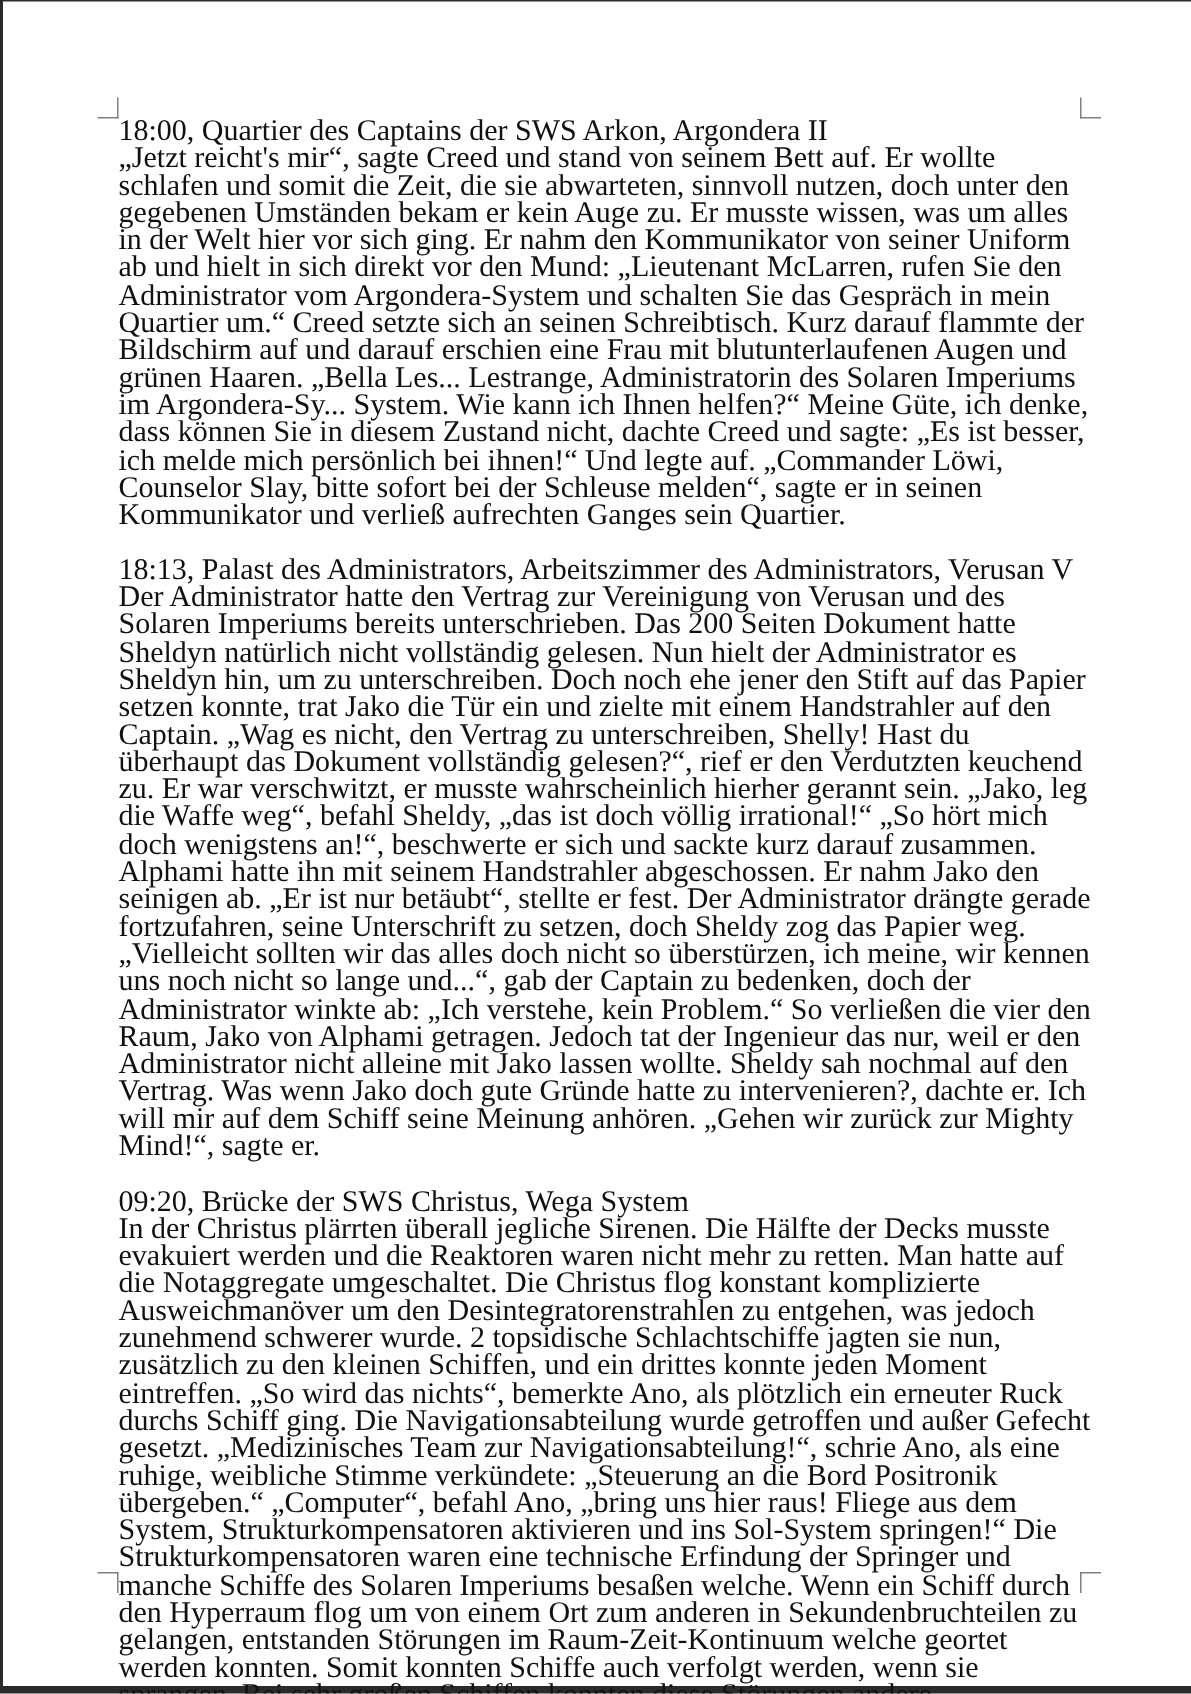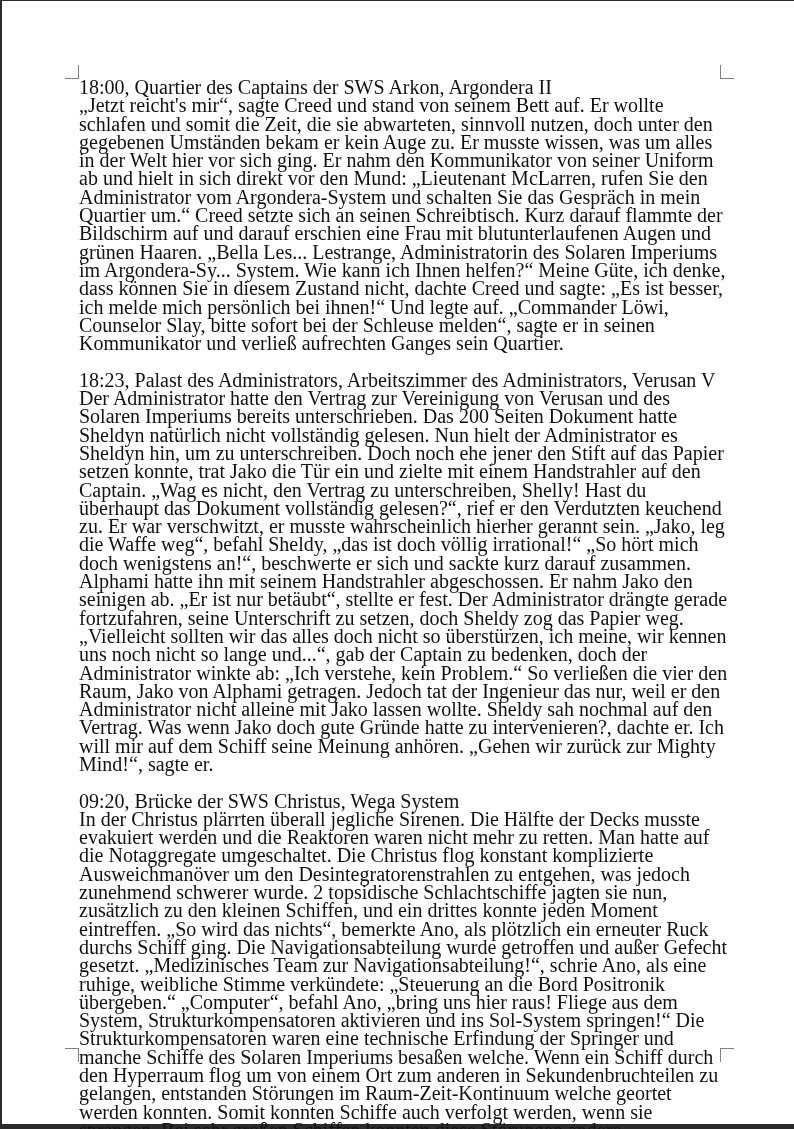--- a/index.html
+++ b/index.html
@@ -32,21 +32,21 @@
   <div class="corner c-tr"></div>
   <div class="corner c-bl"></div>
   <div class="corner c-br"></div>
 
   <div class="content">
     <div class="section">
       <p class="heading">18:00, Quartier des Captains der SWS Arkon, Argondera II</p>
       <p class="para">„Jetzt reicht's mir“, sagte Creed und stand von seinem Bett auf. Er wollte schlafen und somit die Zeit, die sie abwarteten, sinnvoll nutzen, doch unter den gegebenen Umständen bekam er kein Auge zu. Er musste wissen, was um alles in der Welt hier vor sich ging. Er nahm den Kommunikator von seiner Uniform ab und hielt in sich direkt vor den Mund: „Lieutenant McLarren, rufen Sie den Administrator vom Argondera-System und schalten Sie das Gespräch in mein Quartier um.“ Creed setzte sich an seinen Schreibtisch. Kurz darauf flammte der Bildschirm auf und darauf erschien eine Frau mit blutunterlaufenen Augen und grünen Haaren. „Bella Les... Lestrange, Administratorin des Solaren Imperiums im Argondera-Sy... System. Wie kann ich Ihnen helfen?“ Meine Güte, ich denke, dass können Sie in diesem Zustand nicht, dachte Creed und sagte: „Es ist besser, ich melde mich persönlich bei ihnen!“ Und legte auf. „Commander Löwi, Counselor Slay, bitte sofort bei der Schleuse melden“, sagte er in seinen Kommunikator und verließ aufrechten Ganges sein Quartier.</p>
     </div>
     <div class="section">
-      <p class="heading">18:23, Palast des Administrators, Arbeitszimmer des Administrators, Verusan V</p>
+      <p class="heading">18:13, Palast des Administrators, Arbeitszimmer des Administrators, Verusan V</p>
       <p class="para">Der Administrator hatte den Vertrag zur Vereinigung von Verusan und des Solaren Imperiums bereits unterschrieben. Das 200 Seiten Dokument hatte Sheldyn natürlich nicht vollständig gelesen. Nun hielt der Administrator es Sheldyn hin, um zu unterschreiben. Doch noch ehe jener den Stift auf das Papier setzen konnte, trat Jako die Tür ein und zielte mit einem Handstrahler auf den Captain. „Wag es nicht, den Vertrag zu unterschreiben, Shelly! Hast du überhaupt das Dokument vollständig gelesen?“, rief er den Verdutzten keuchend zu. Er war verschwitzt, er musste wahrscheinlich hierher gerannt sein. „Jako, leg die Waffe weg“, befahl Sheldy, „das ist doch völlig irrational!“ „So hört mich doch wenigstens an!“, beschwerte er sich und sackte kurz darauf zusammen. Alphami hatte ihn mit seinem Handstrahler abgeschossen. Er nahm Jako den seinigen ab. „Er ist nur betäubt“, stellte er fest. Der Administrator drängte gerade fortzufahren, seine Unterschrift zu setzen, doch Sheldy zog das Papier weg. „Vielleicht sollten wir das alles doch nicht so überstürzen, ich meine, wir kennen uns noch nicht so lange und...“, gab der Captain zu bedenken, doch der Administrator winkte ab: „Ich verstehe, kein Problem.“ So verließen die vier den Raum, Jako von Alphami getragen. Jedoch tat der Ingenieur das nur, weil er den Administrator nicht alleine mit Jako lassen wollte. Sheldy sah nochmal auf den Vertrag. Was wenn Jako doch gute Gründe hatte zu intervenieren?, dachte er. Ich will mir auf dem Schiff seine Meinung anhören. „Gehen wir zurück zur Mighty Mind!“, sagte er.</p>
     </div>
     <div class="section">
       <p class="heading">09:20, Brücke der SWS Christus, Wega System</p>
       <p class="para">In der Christus plärrten überall jegliche Sirenen. Die Hälfte der Decks musste evakuiert werden und die Reaktoren waren nicht mehr zu retten. Man hatte auf die Notaggregate umgeschaltet. Die Christus flog konstant komplizierte Ausweichmanöver um den Desintegratorenstrahlen zu entgehen, was jedoch zunehmend schwerer wurde. 2 topsidische Schlachtschiffe jagten sie nun, zusätzlich zu den kleinen Schiffen, und ein drittes konnte jeden Moment eintreffen. „So wird das nichts“, bemerkte Ano, als plötzlich ein erneuter Ruck durchs Schiff ging. Die Navigationsabteilung wurde getroffen und außer Gefecht gesetzt. „Medizinisches Team zur Navigationsabteilung!“, schrie Ano, als eine ruhige, weibliche Stimme verkündete: „Steuerung an die Bord Positronik übergeben.“ „Computer“, befahl Ano, „bring uns hier raus! Fliege aus dem System, Strukturkompensatoren aktivieren und ins Sol-System springen!“ Die Strukturkompensatoren waren eine technische Erfindung der Springer und manche Schiffe des Solaren Imperiums besaßen welche. Wenn ein Schiff durch den Hyperraum flog um von einem Ort zum anderen in Sekundenbruchteilen zu gelangen, entstanden Störungen im Raum-Zeit-Kontinuum welche geortet werden konnten. Somit konnten Schiffe auch verfolgt werden, wenn sie sprangen. Bei sehr großen Schiffen konnten diese Störungen andere Himmelskörper auseinander reißen, oder von großen die Flugbahnen verändern. Natürlich hörte die Positronik nicht, was der Captain sprach, doch ein letzter intakter Ingenieur tat das und programmierte den Befehl ein. Die Christus flog einen Haken. Ein weiterer Desintegrator-Schuss streifte das Schiff. Teile von Deck 3 mussten nun auch evakuiert werden. Dann sprang die Christus.</p>
     </div>
   </div>
 </div>
 
 </body></html>

